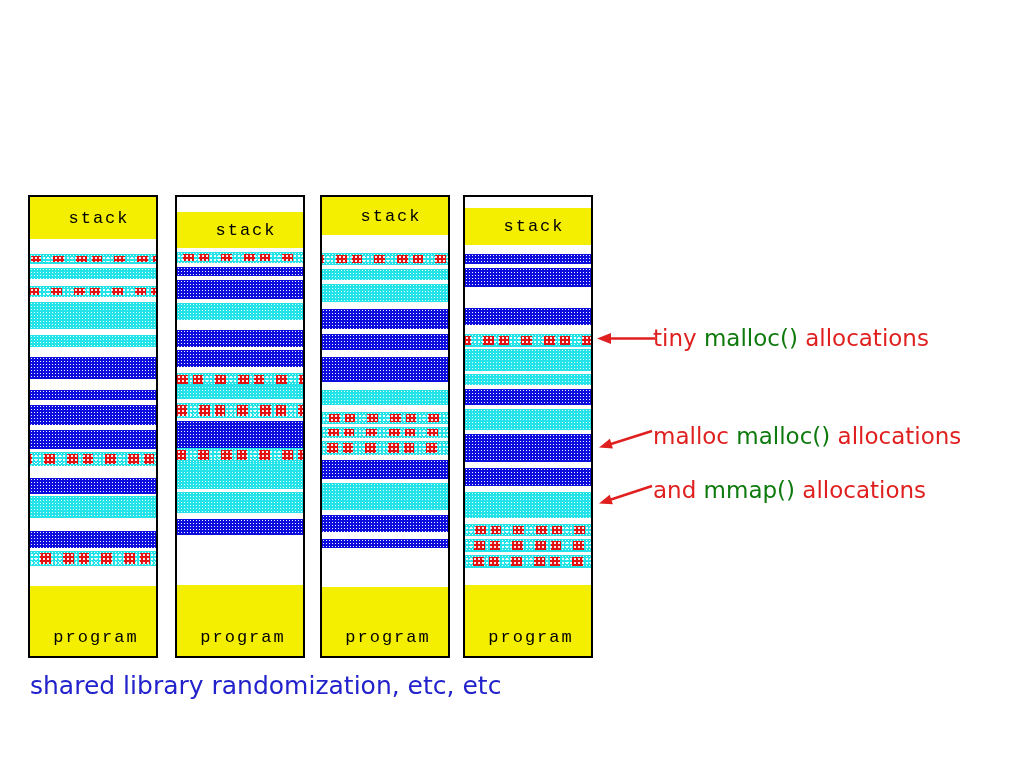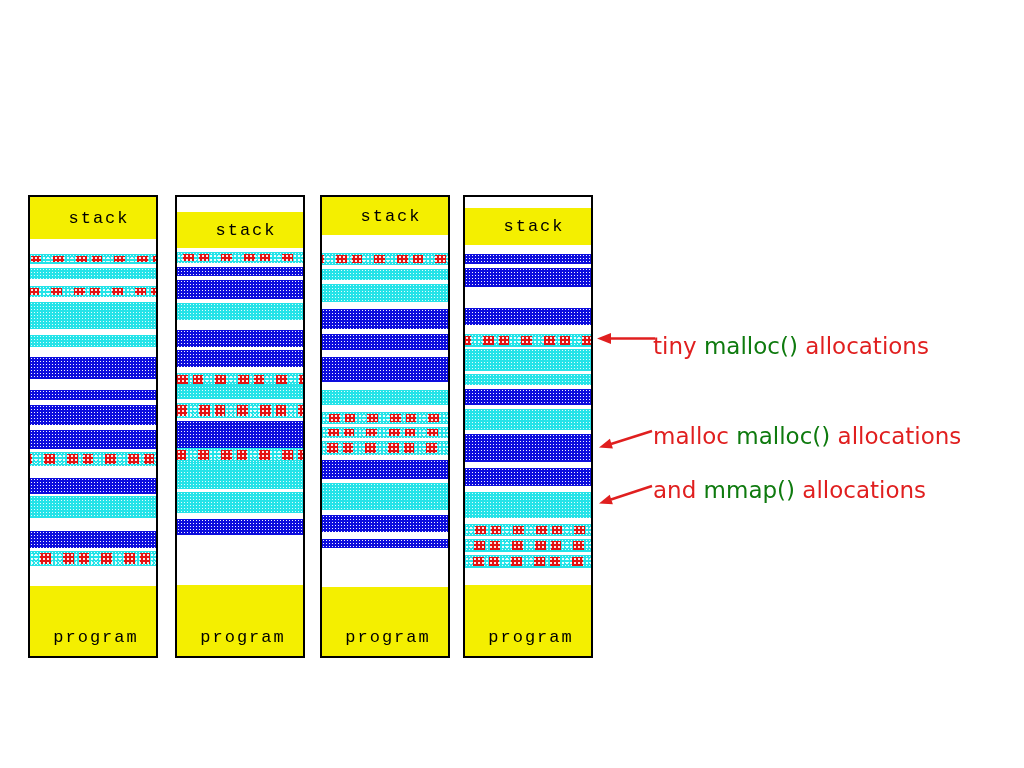--- a/index.html
+++ b/index.html
@@ -40,21 +40,21 @@
       radial-gradient(circle, rgba(255,255,255,.9) 25%, rgba(255,255,255,0) 31%),
       repeating-linear-gradient(90deg,
         var(--band-red,#e31212) 0 11px, transparent 11px 16px,
         var(--band-red,#e31212) 16px 26px, transparent 26px 38px,
         var(--band-red,#e31212) 38px 49px, transparent 49px 61px);
     background-size:4px 4px, 61px 100%;
     background-position:0 0, var(--toff,0px) 0;}
 
   
   .annotation{position:absolute;left:653px;font-size:23px;line-height:36px;white-space:nowrap;}
-  .ann-0{top:328px}.ann-1{top:418px}.ann-2{top:472px}
+  .ann-0{top:320px}.ann-1{top:418px}.ann-2{top:472px}
   .seg-red{color:var(--annotation-red,#e01f1f);}
   .seg-green{color:var(--annotation-green,#0e7a0e);}
 
   .arrows{position:absolute;top:0;left:0;pointer-events:none;}
   .arrows line{stroke:var(--annotation-red,#e01f1f);stroke-width:2.4;}
   .arrows polygon{fill:var(--annotation-red,#e01f1f);}
 </style>
 </head>
 <body>
 
@@ -231,15 +231,16 @@
       <div class="ann-line"><span class="seg-red">tiny </span><span class="seg-green">malloc()</span><span class="seg-red"> allocations</span></div>
     </div>
   <div class="annotation ann-1">
       <div class="ann-line"><span class="seg-red">malloc </span><span class="seg-green">malloc()</span><span class="seg-red"> allocations</span></div>
     </div>
   <div class="annotation ann-2">
       <div class="ann-line"><span class="seg-red">and </span><span class="seg-green">mmap()</span><span class="seg-red"> allocations</span></div>
     </div>
 
   <div class="note">
+    <div>shared library randomization, etc, etc</div>
   </div>
 
 </div>
 
 </body></html>

